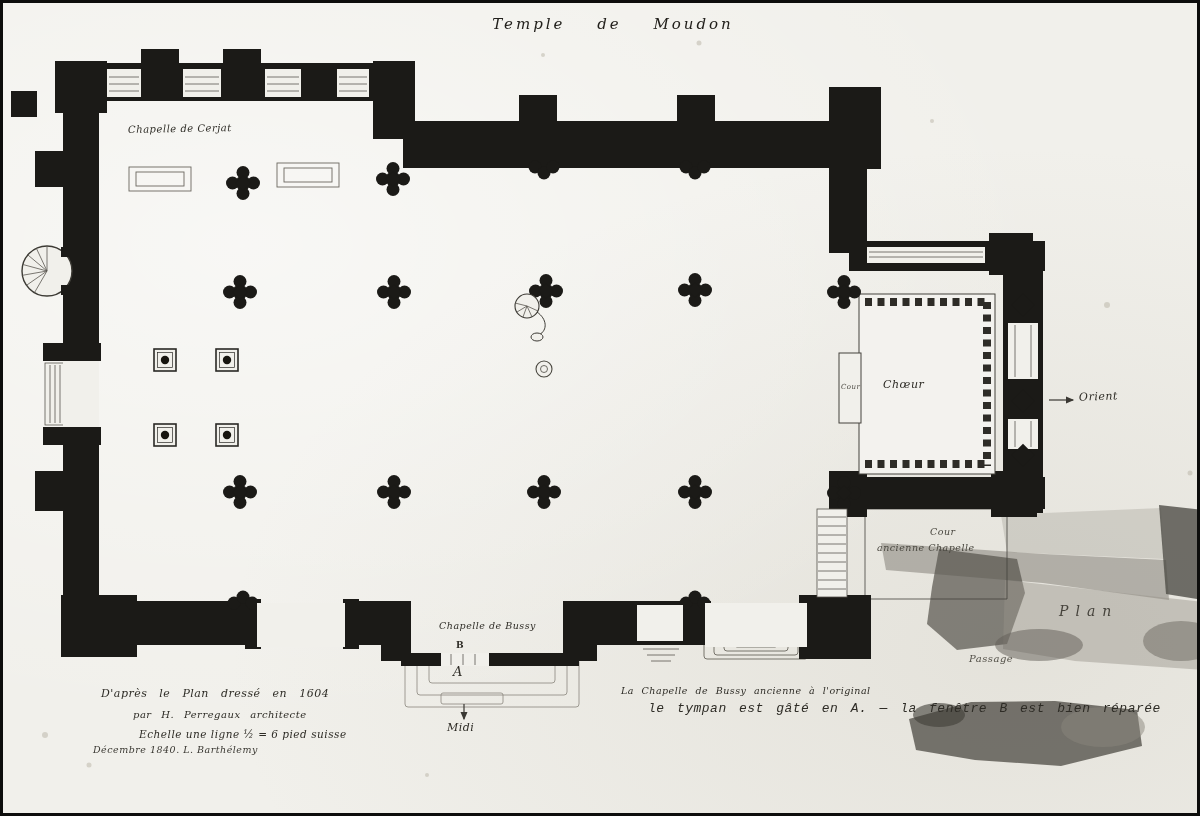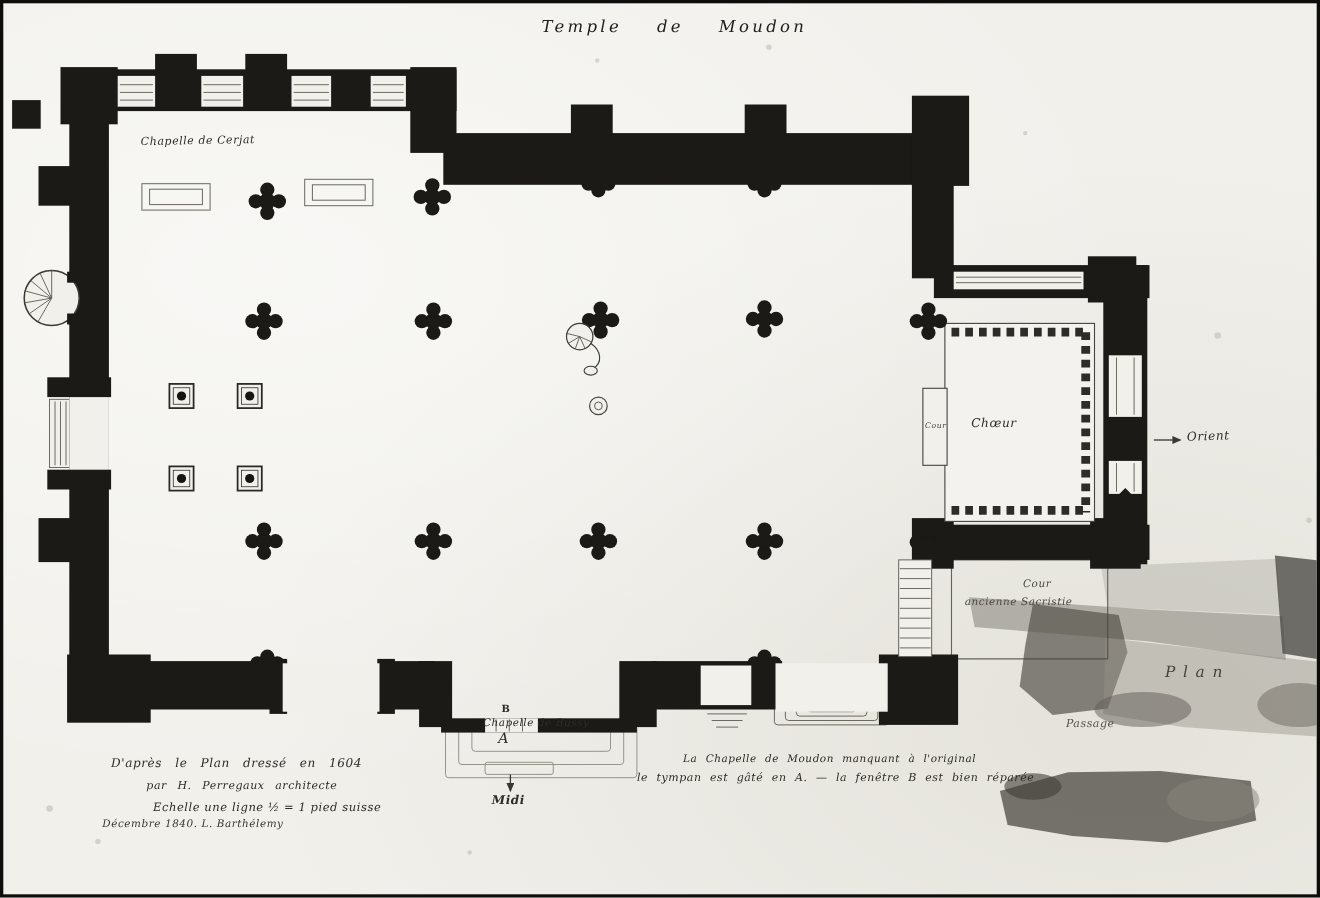--- a/index.html
+++ b/index.html
@@ -31,32 +31,32 @@
   .title{
     left:440px;top:13px;width:340px;text-align:center;
     font-size:15px;letter-spacing:3px;word-spacing:24px;color:#22201c;
   }
   .l-cerjat{left:125px;top:120px;font-size:10px;transform:rotate(-1deg);}
   .l-choeur{left:880px;top:376px;font-size:11px;font-style:italic;}
   .l-table{left:838px;top:381px;font-size:7px;color:#4a4840;}
   .l-orient{left:1076px;top:388px;font-size:11px;transform:rotate(-2deg);}
   .l-cour1{left:905px;top:524px;font-size:9.5px;color:#4a4840;margin-left:22px;}
   .l-cour2{left:874px;top:540px;font-size:9.5px;color:#4a4840;}
-  .l-bussy{left:436px;top:618px;font-size:9.5px;margin-top:32px;}
+  .l-bussy{left:436px;top:618px;font-size:9.5px;}
   .l-b{left:453px;top:638px;font-size:9px;font-weight:bold;font-style:normal;}
   .l-a{left:450px;top:662px;font-size:13px;}
-  .l-midi{left:444px;top:719px;font-size:11px;font-weight:bold;}
+  .l-midi{left:444px;top:719px;font-size:11px;}
   .l-tour{left:1056px;top:601px;font-size:14px;letter-spacing:7px;color:#46433c;}
   .l-passage{left:966px;top:650px;font-size:10px;color:#55524a;}
   .l-leg1{left:98px;top:685px;font-size:11px;word-spacing:8px;}
   .l-leg2{left:130px;top:706px;font-size:10px;word-spacing:6px;}
   .l-leg3{left:136px;top:726px;font-size:10.5px;}
   .l-leg4{left:90px;top:742px;font-size:9.5px;color:#3a3832;font-style:italic;}
   .l-note1{left:618px;top:683px;font-size:9.5px;word-spacing:4px;}
-  .l-note2{left:576px;top:699px;font-size:10px;word-spacing:4px;}
+  .l-note2{left:645px;top:699px;font-size:13px;word-spacing:4px;font-family:Liberation Mono, monospace;}
 </style>
 </head>
 <body>
 
 <div class="paper">
 
   <svg class="plan" viewBox="0 0 1200 816">
     <defs>
       <g id="qf" class="w">
         <circle r="7.5"></circle>
@@ -339,27 +339,27 @@
     <line x1="1046" y1="397" x2="1070" y2="397" stroke="#3a3833" stroke-width="1.2" marker-end="url(#ah)"></line>
     <line x1="461" y1="701" x2="461" y2="716" stroke="#3a3833" stroke-width="1.2" marker-end="url(#ah)"></line>
   </svg>
 
   <div class="lbl title">Temple de Moudon</div>
   <div class="lbl l-cerjat">Chapelle de Cerjat</div>
   <div class="lbl l-choeur">Chœur</div>
   <div class="lbl l-table">Cour</div>
   <div class="lbl l-orient">Orient</div>
   <div class="lbl l-cour1">Cour</div>
-  <div class="lbl l-cour2">ancienne Sacristie</div>
+  <div class="lbl l-cour2">ancienne Chapelle</div>
   <div class="lbl l-bussy">Chapelle de Bussy</div>
   <div class="lbl l-b">B</div>
   <div class="lbl l-a">A</div>
   <div class="lbl l-midi">Midi</div>
   <div class="lbl l-tour">Plan</div>
   <div class="lbl l-passage">Passage</div>
 
   <div class="lbl l-leg1">D'après le Plan dressé en 1604</div>
   <div class="lbl l-leg2">par H. Perregaux architecte</div>
-  <div class="lbl l-leg3">Echelle une ligne ½ = 1 pied suisse</div>
+  <div class="lbl l-leg3">Echelle une ligne ½ = 6 pied suisse</div>
   <div class="lbl l-leg4">Décembre 1840. L. Barthélemy</div>
-  <div class="lbl l-note1">La Chapelle de Moudon manquant à l'original</div>
+  <div class="lbl l-note1">La Chapelle de Bussy ancienne à l'original</div>
   <div class="lbl l-note2">le tympan est gâté en A. — la fenêtre B est bien réparée</div>
 </div>
 
 </body></html>

